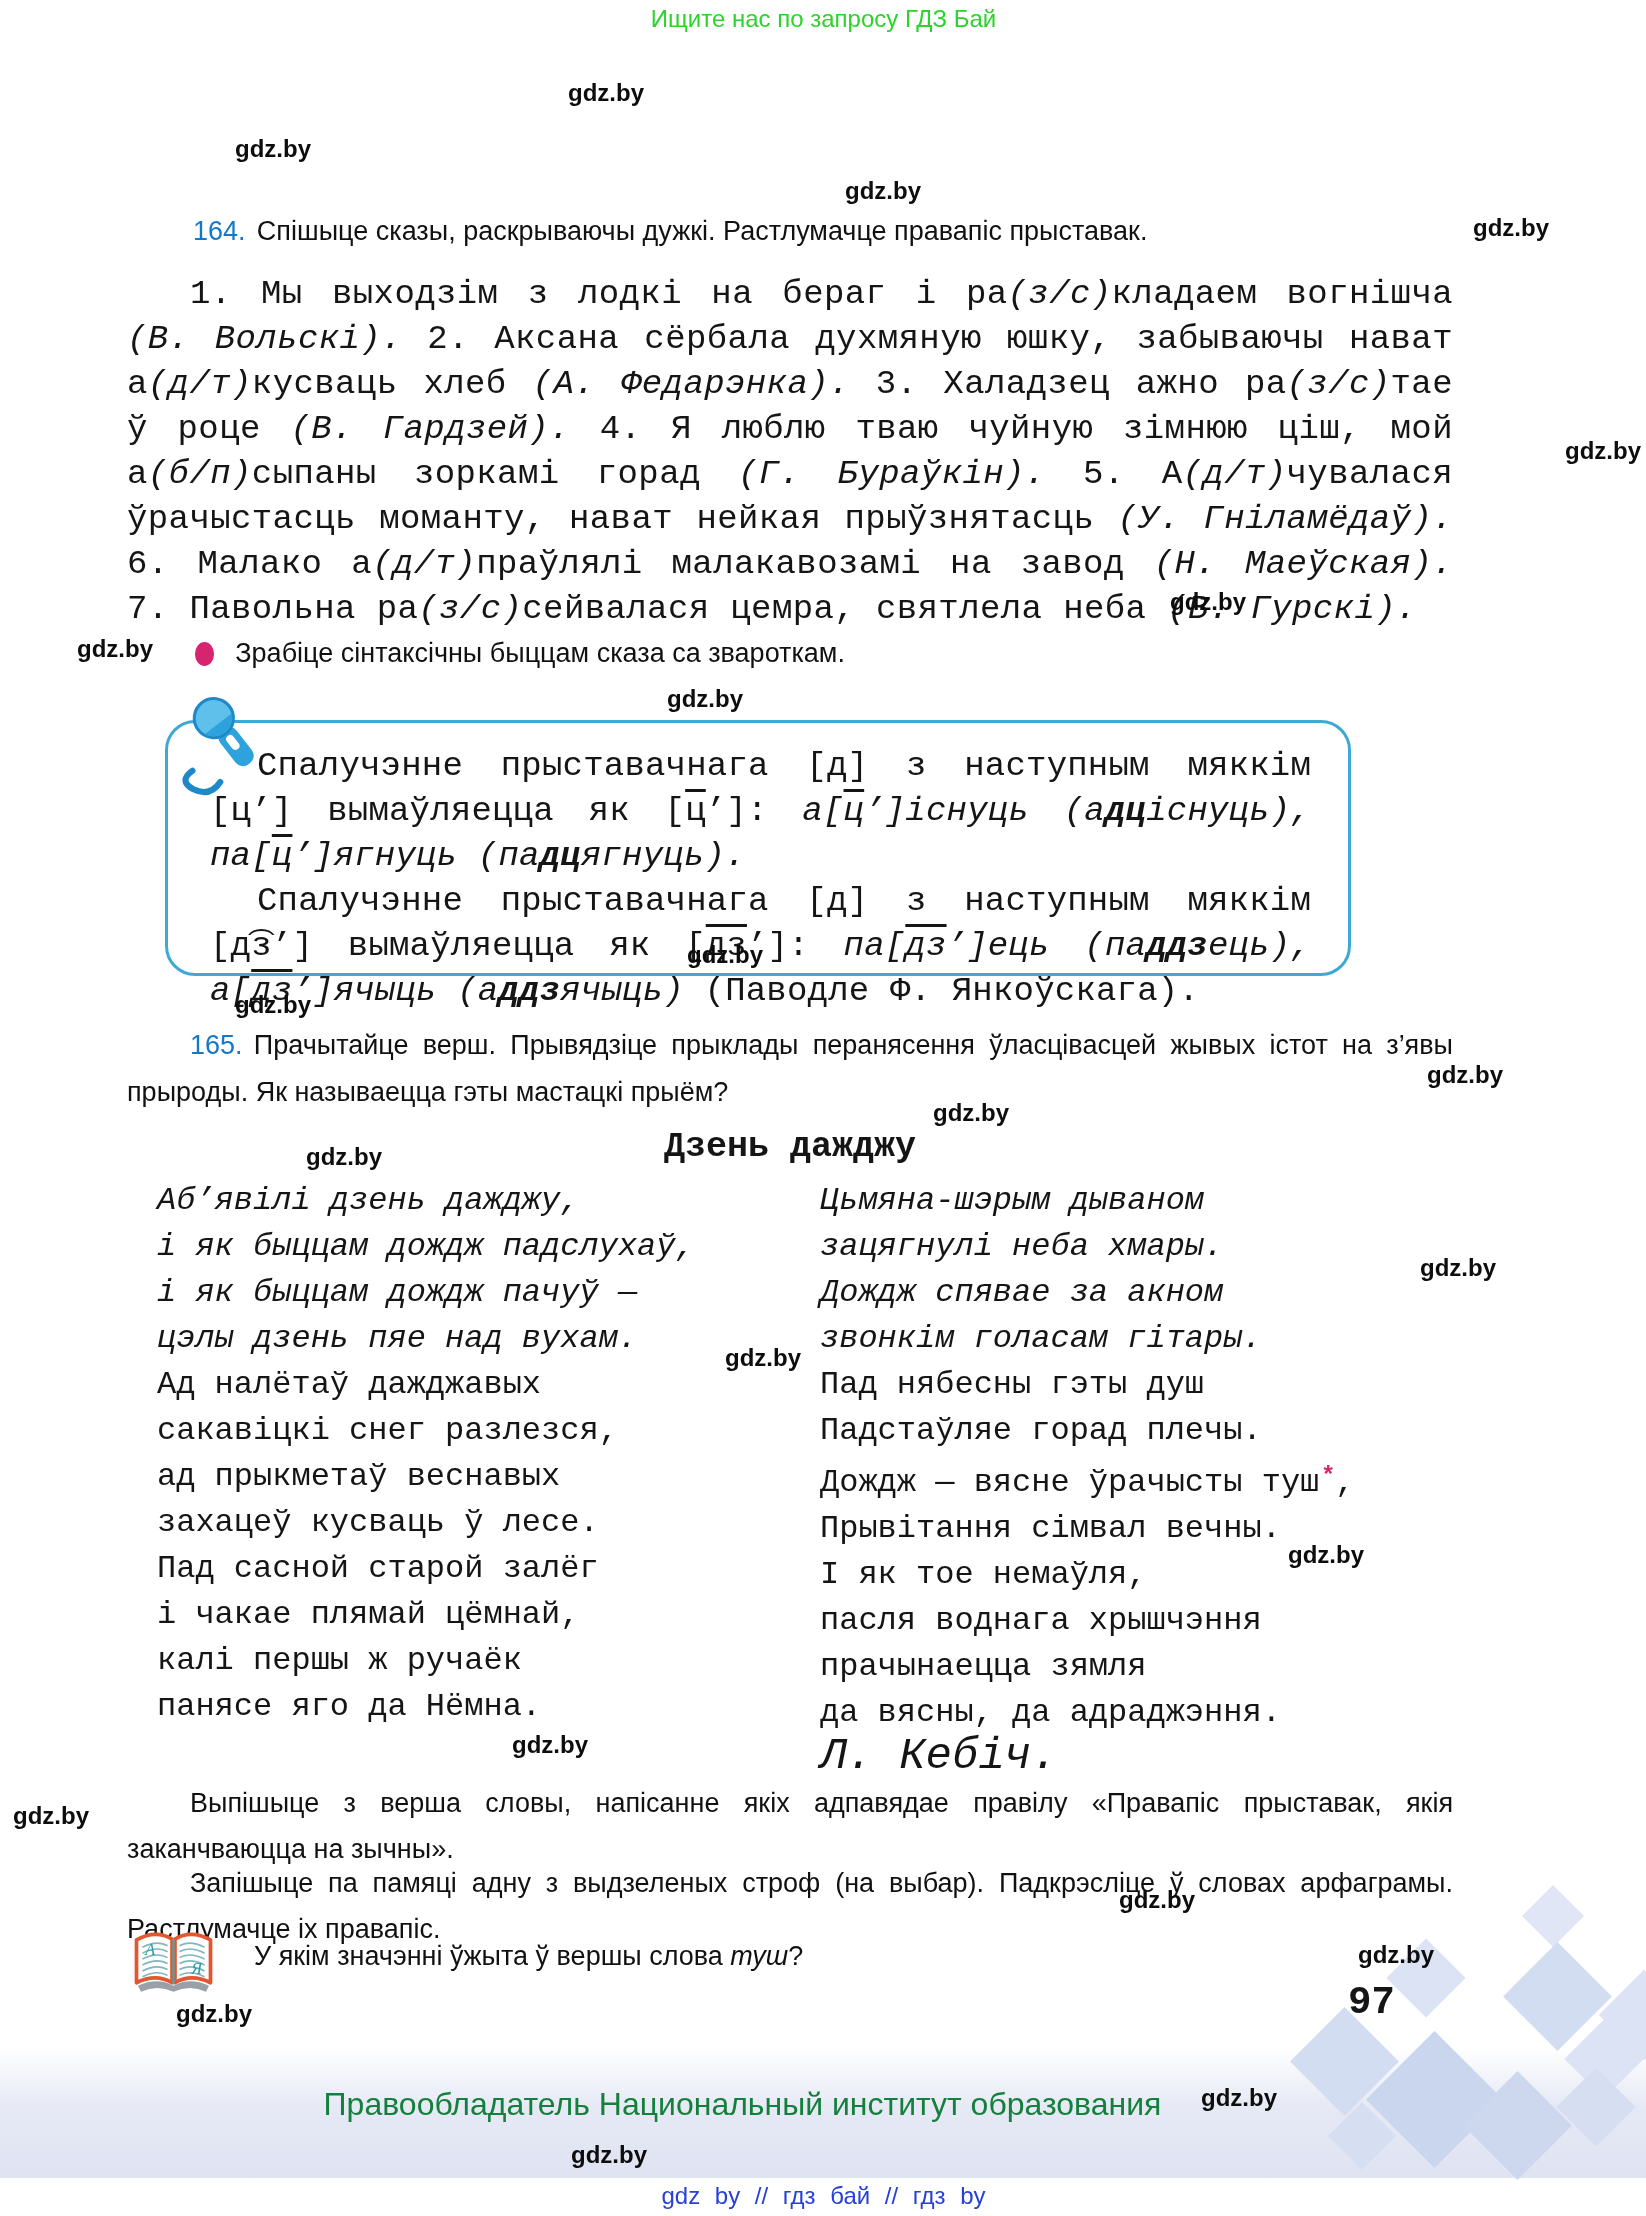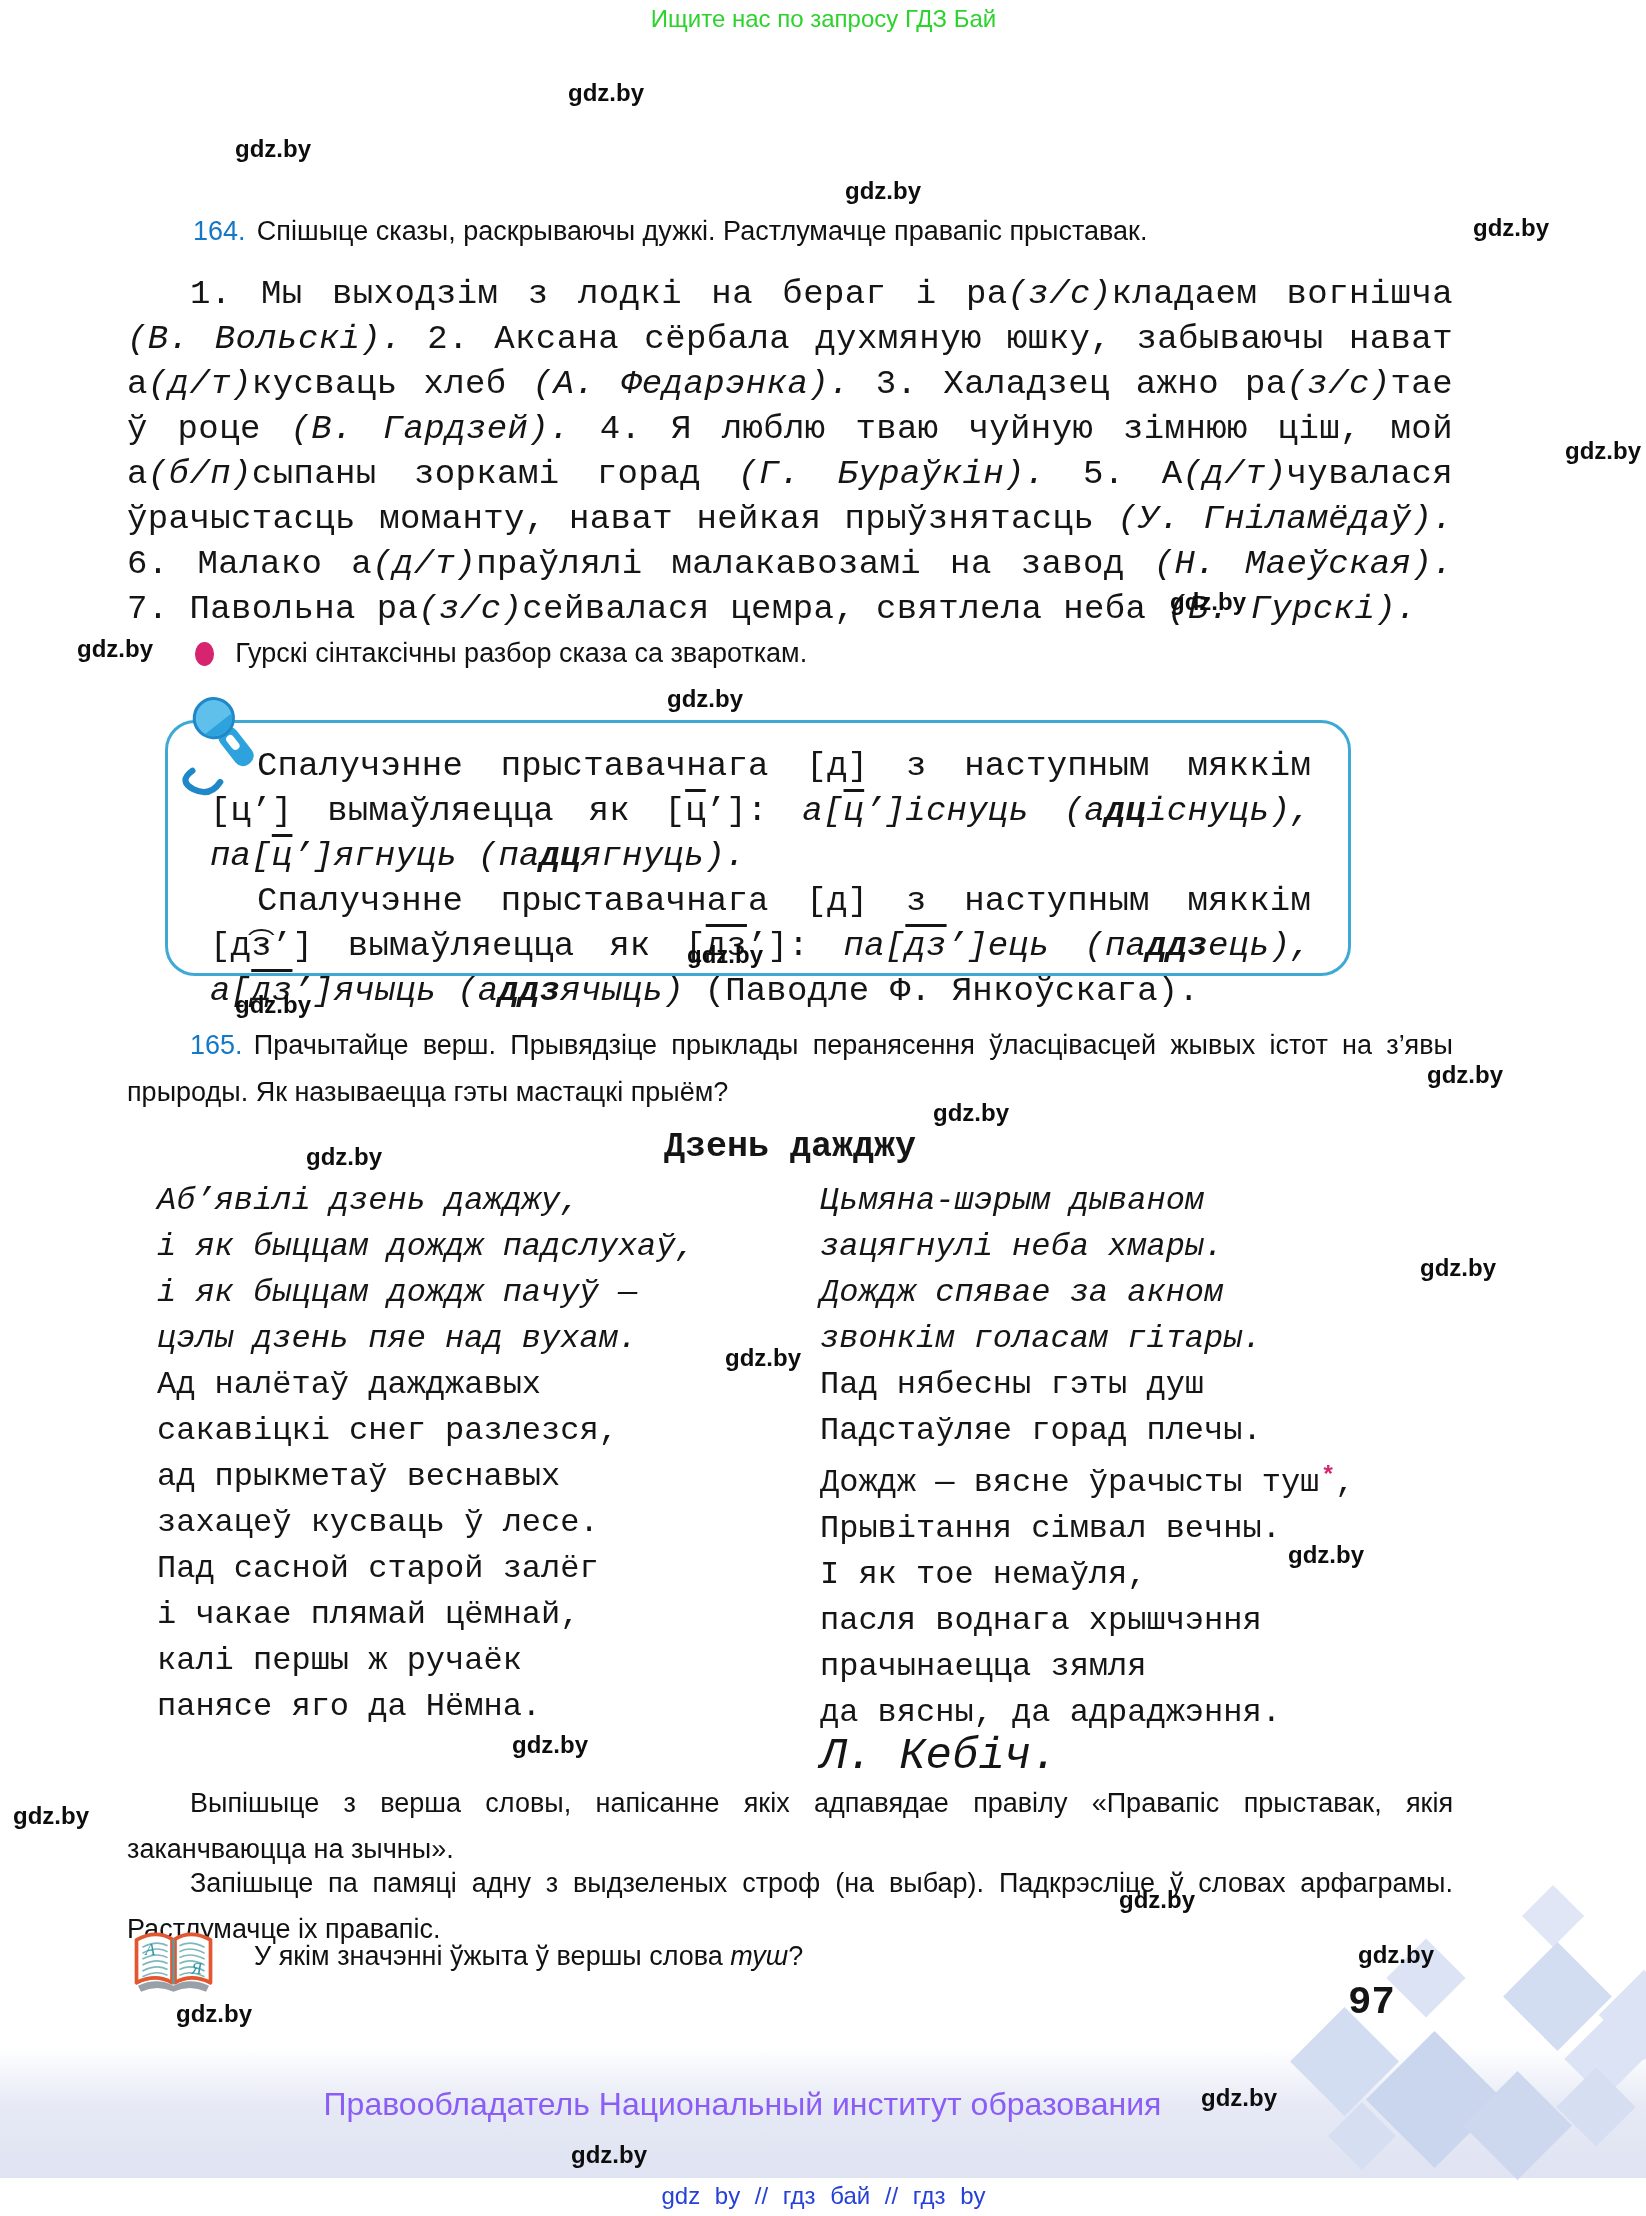--- a/index.html
+++ b/index.html
@@ -45,21 +45,21 @@
             text-indent:63px;}
   .book-line{position:absolute;left:129px;top:1928px;display:flex;align-items:flex-start;}
   .book-ico{width:89px;height:74px;margin-right:16px;flex:0 0 auto;}
   .book-q{font-size:27px;line-height:35px;margin-top:11.3px;margin-left:20px;}
   
   .pagenum{position:absolute;left:1348px;top:1981px;font-size:39px;font-weight:bold;}
   .band{position:absolute;left:0;top:2047px;width:1647px;height:131px;z-index:0;
         background:linear-gradient(to bottom,rgba(228,231,244,0) 0%,rgba(226,230,243,0.85) 45%,#dfe3f2 100%);}
   .diamond{position:absolute;transform:rotate(45deg);z-index:0;}
   .copyright{position:absolute;left:0;top:2086px;width:1485px;text-align:center;
-             font-size:32px;color:#8b5cf6;z-index:2;}
+             font-size:32px;color:#15803d;z-index:2;}
   .links{position:absolute;left:0;top:2182px;width:1647px;text-align:center;
          font-size:24px;color:#2741d7;word-spacing:8px;z-index:2;}
 </style>
 </head>
 <body>
 
 <div class="page">
 
   <div class="promo">Ищите нас по запросу ГДЗ Бай</div>
 
@@ -88,21 +88,21 @@
   <span class="wm" style="left:571px;top:2141px">gdz.by</span>
 
   <div class="ex-head" style="left:193px;top:211px;width:1257px">
     <span class="ex-num">164.</span><span>Спішыце сказы, раскрываючы дужкі. Растлумачце правапіс прыставак.</span>
   </div>
 
   <div class="body-par serif" style="left:127px;top:272px;width:1326px"><span>1. Мы выходзім з лодкі на бераг і ра</span><span class="it">(з/с)</span><span>кладаем вогнішча </span><span class="it">(В. Вольскі).</span><span> 2. Аксана сёрбала духмяную юшку, забываючы нават а</span><span class="it">(д/т)</span><span>кусваць хлеб </span><span class="it">(А. Федарэнка).</span><span> 3. Халадзец ажно ра</span><span class="it">(з/с)</span><span>тае ў роце </span><span class="it">(В. Гардзей).</span><span> 4. Я люблю тваю чуйную зімнюю ціш, мой а</span><span class="it">(б/п)</span><span>сыпаны зоркамі горад </span><span class="it">(Г. Бураўкін).</span><span> 5. А</span><span class="it">(д/т)</span><span>чувалася ўрачыстасць моманту, нават нейкая прыўзнятасць </span><span class="it">(У. Гніламёдаў).</span><span> 6. Малако а</span><span class="it">(д/т)</span><span>праўлялі малакавозамі на завод </span><span class="it">(Н. Маеўская).</span><span> 7. Павольна ра</span><span class="it">(з/с)</span><span>сейвалася цемра, святлела неба </span><span class="it">(В. Гурскі).</span></div>
 
   <div class="bullet-line" style="left:195px;top:638px;width:1128px">
     <span class="dot"></span>
-    <span>Гурскі сінтаксічны разбор сказа са звароткам.</span>
+    <span>Зрабіце сінтаксічны быццам сказа са звароткам.</span>
   </div>
 
   <div class="rulebox serif">
     <svg class="mic" viewBox="0 0 100 110">
       <path d="M14 80 q-14 10 1 18 q16 8 26 -7" fill="none" stroke="#1e88c9" stroke-width="6" stroke-linecap="round"></path>
       <g transform="rotate(-38 50 50)">
         <rect x="41" y="38" width="20" height="42" rx="9" fill="#2ea2dd"></rect>
         <rect x="47" y="46" width="8" height="16" rx="4" fill="#ffffff"></rect>
         <circle cx="51" cy="24" r="19" fill="#5fc0ec" stroke="#1e88c9" stroke-width="3"></circle>
         <path d="M34 31 a19 19 0 0 0 34 0 z" fill="#2ea2dd"></path>

